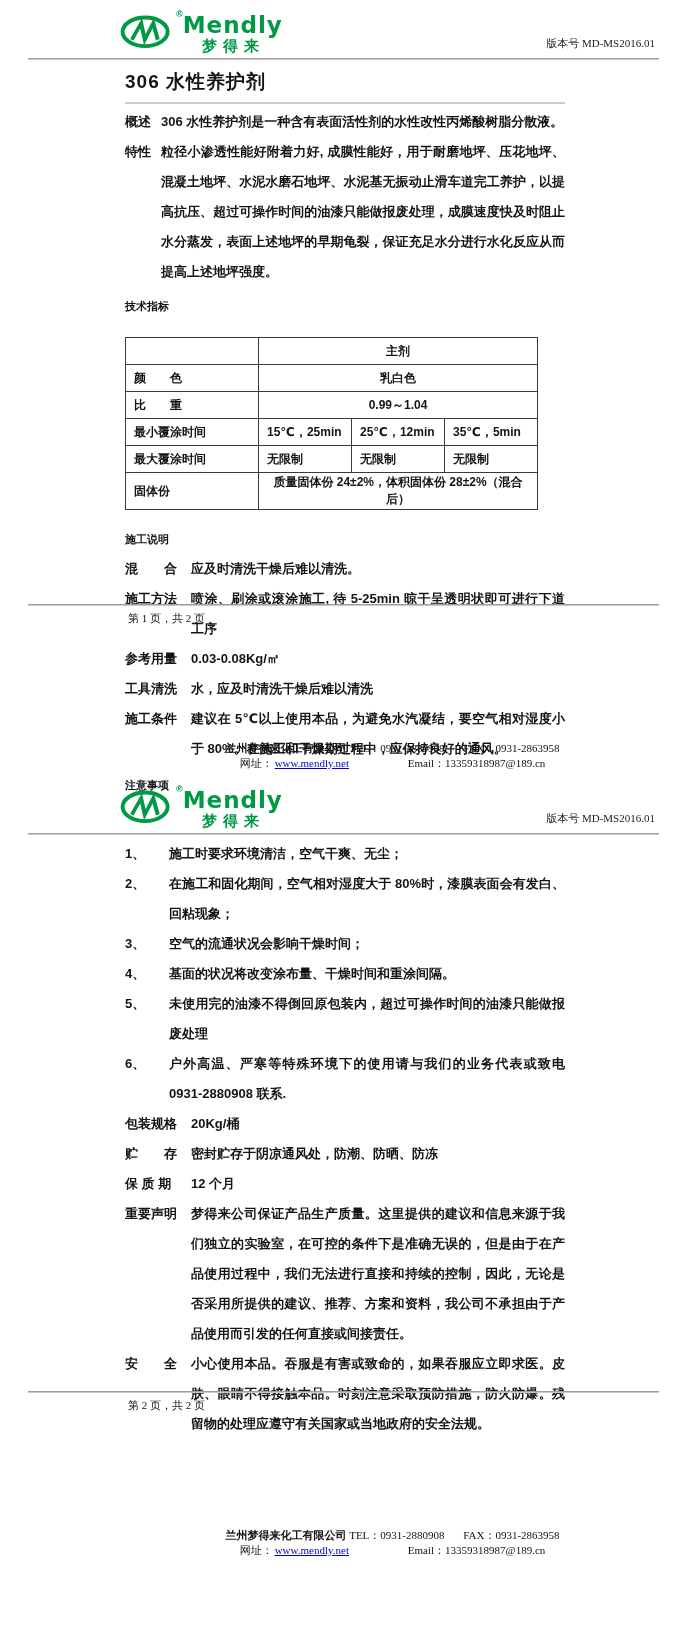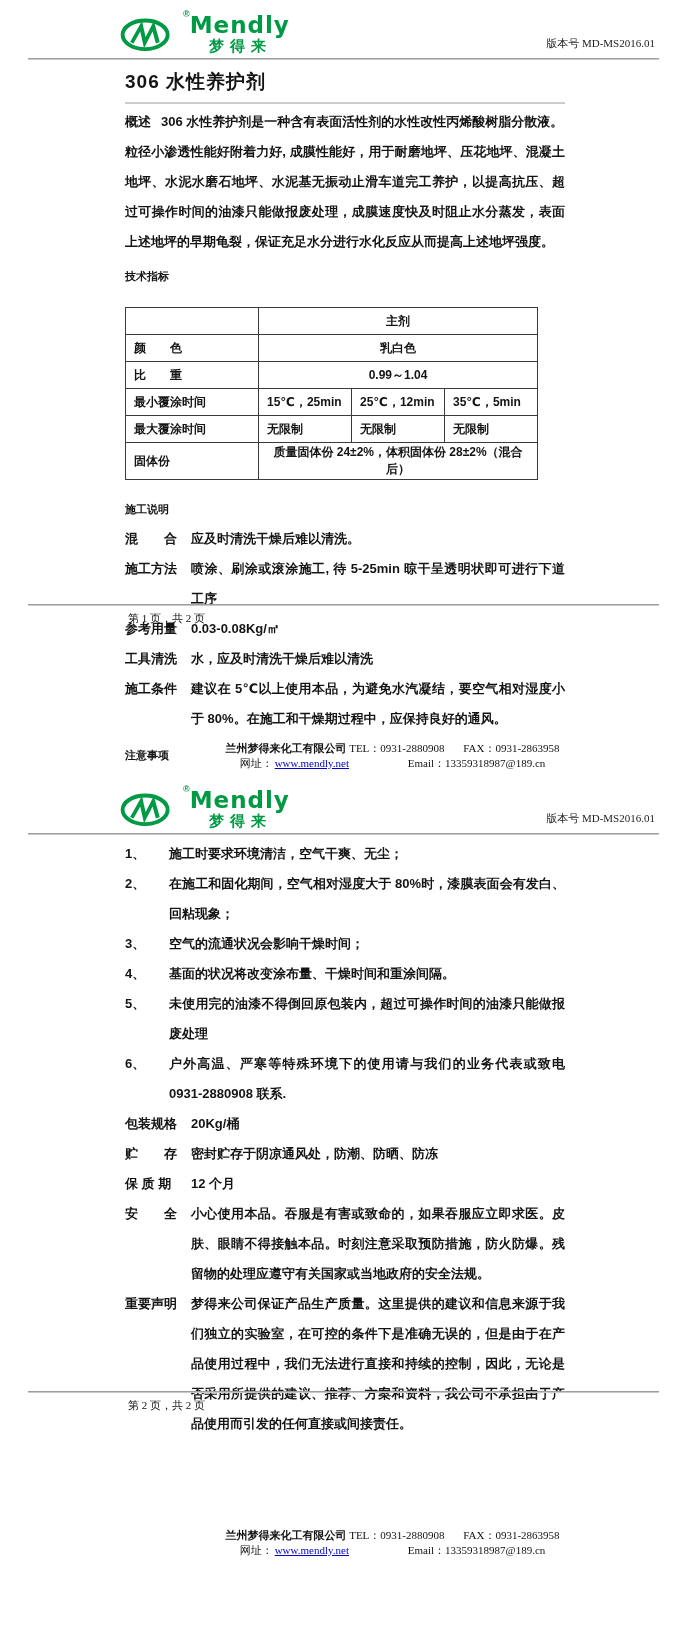--- a/index.html
+++ b/index.html
@@ -8,21 +8,21 @@
     font-family:"Liberation Sans","DejaVu Sans",sans-serif;
     color:#141414;overflow:hidden;
   }
   .page{position:relative;}
   .page1{height:775px;}
   .page2{height:863px;}
 
   
   .hdr{display:flex;justify-content:space-between;align-items:flex-end;
        padding:12px 32px 5px 120px;}
-  .logo{display:flex;align-items:flex-end;gap:11px;}
+  .logo{display:flex;align-items:flex-start;gap:4px;}
   .logo svg{display:block;}
   .brand-block{line-height:1;margin-top:2px;}
   .brand-en{font-size:23px;font-weight:bold;color:#009944;letter-spacing:1px;
             font-family:"DejaVu Sans",sans-serif;}
   .brand-cn{font-size:15px;font-weight:bold;color:#009944;letter-spacing:6px;
             margin-top:1px;padding-left:26px;}
   .reg{font-size:9px;color:#009944;font-weight:bold;vertical-align:top;position:relative;top:-4px;}
   .version{font-size:11px;color:#222;font-family:"Liberation Serif",serif;padding-bottom:2px;}
   .rule{height:2px;margin:0 28px;background:linear-gradient(#8a8a8a,#dedede);}
 
@@ -92,20 +92,21 @@
   <div class="rule"></div>
 
   <div class="content">
     <div class="title">306 水性养护剂</div>
 
     <div class="kv">
       <span class="lbl">概述</span>
       <span class="txt">306 水性养护剂是一种含有表面活性剂的水性改性丙烯酸树脂分散液。</span>
     </div>
     <div class="kv">
+      <span class="lbl">特性</span>
       <span class="txt">粒径小渗透性能好附着力好, 成膜性能好，用于耐磨地坪、压花地坪、混凝土地坪、水泥水磨石地坪、水泥基无振动止滑车道完工养护，以提高抗压、超过可操作时间的油漆只能做报废处理，成膜速度快及时阻止水分蒸发，表面上述地坪的早期龟裂，保证充足水分进行水化反应从而提高上述地坪强度。</span>
     </div>
 
     <div class="sec-h tech">技术指标</div>
 
     <table class="spec">
       <colgroup>
           <col class="lblcol">
           <col class="vcol">
           <col class="vcol">
@@ -237,26 +238,26 @@
     </div>
     <div class="citem">
       <span class="lbl">贮　　存</span>
       <span class="txt">密封贮存于阴凉通风处，防潮、防晒、防冻</span>
     </div>
     <div class="citem">
       <span class="lbl">保 质 期</span>
       <span class="txt">12 个月</span>
     </div>
     <div class="citem">
+      <span class="lbl">重要声明</span>
+      <span class="txt">梦得来公司保证产品生产质量。这里提供的建议和信息来源于我们独立的实验室，在可控的条件下是准确无误的，但是由于在产品使用过程中，我们无法进行直接和持续的控制，因此，无论是否采用所提供的建议、推荐、方案和资料，我公司不承担由于产品使用而引发的任何直接或间接责任。</span>
+    </div>
+    <div class="citem">
       <span class="lbl">安　　全</span>
       <span class="txt">小心使用本品。吞服是有害或致命的，如果吞服应立即求医。皮肤、眼睛不得接触本品。时刻注意采取预防措施，防火防爆。残留物的处理应遵守有关国家或当地政府的安全法规。</span>
-    </div>
-    <div class="citem">
-      <span class="lbl">重要声明</span>
-      <span class="txt">梦得来公司保证产品生产质量。这里提供的建议和信息来源于我们独立的实验室，在可控的条件下是准确无误的，但是由于在产品使用过程中，我们无法进行直接和持续的控制，因此，无论是否采用所提供的建议、推荐、方案和资料，我公司不承担由于产品使用而引发的任何直接或间接责任。</span>
     </div>
   </div>
 
   <div class="footer">
     <div class="f-rule"></div>
     <div class="f-body">
       <div class="f-page">第 2 页，共 2 页</div>
       <div class="f-info">
         <div class="f-row1">
           <span class="co">兰州梦得来化工有限公司</span>

